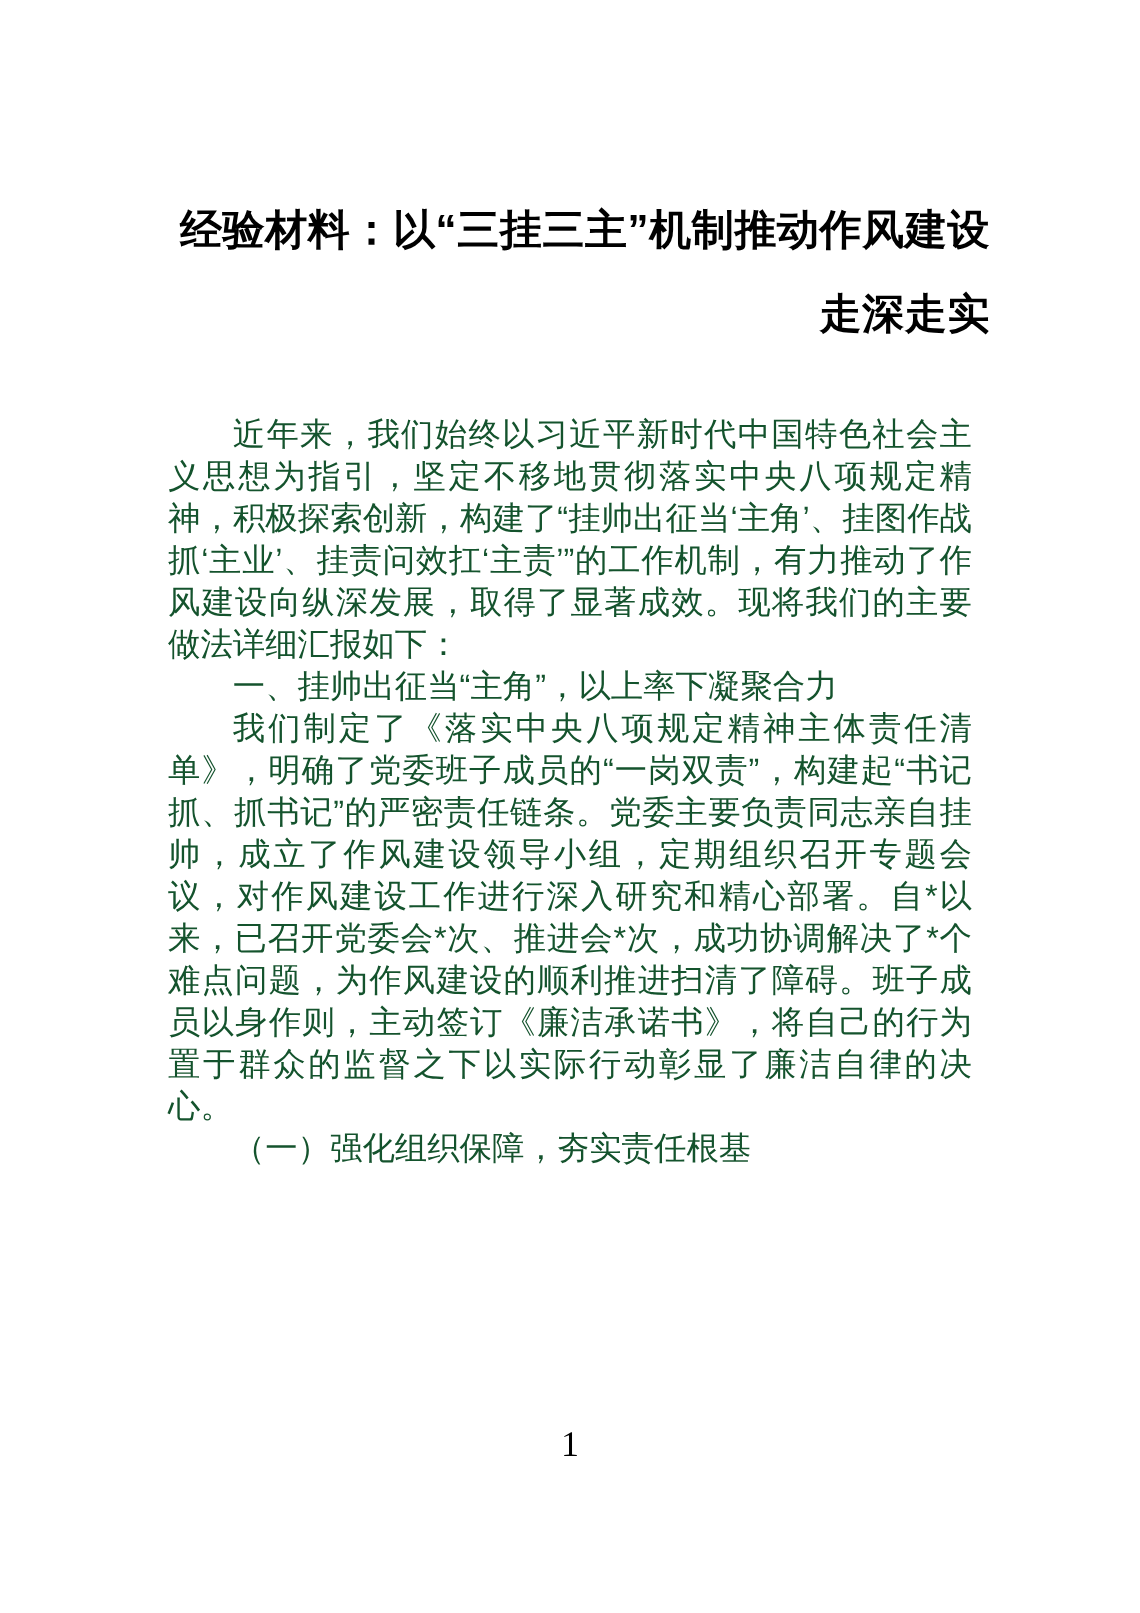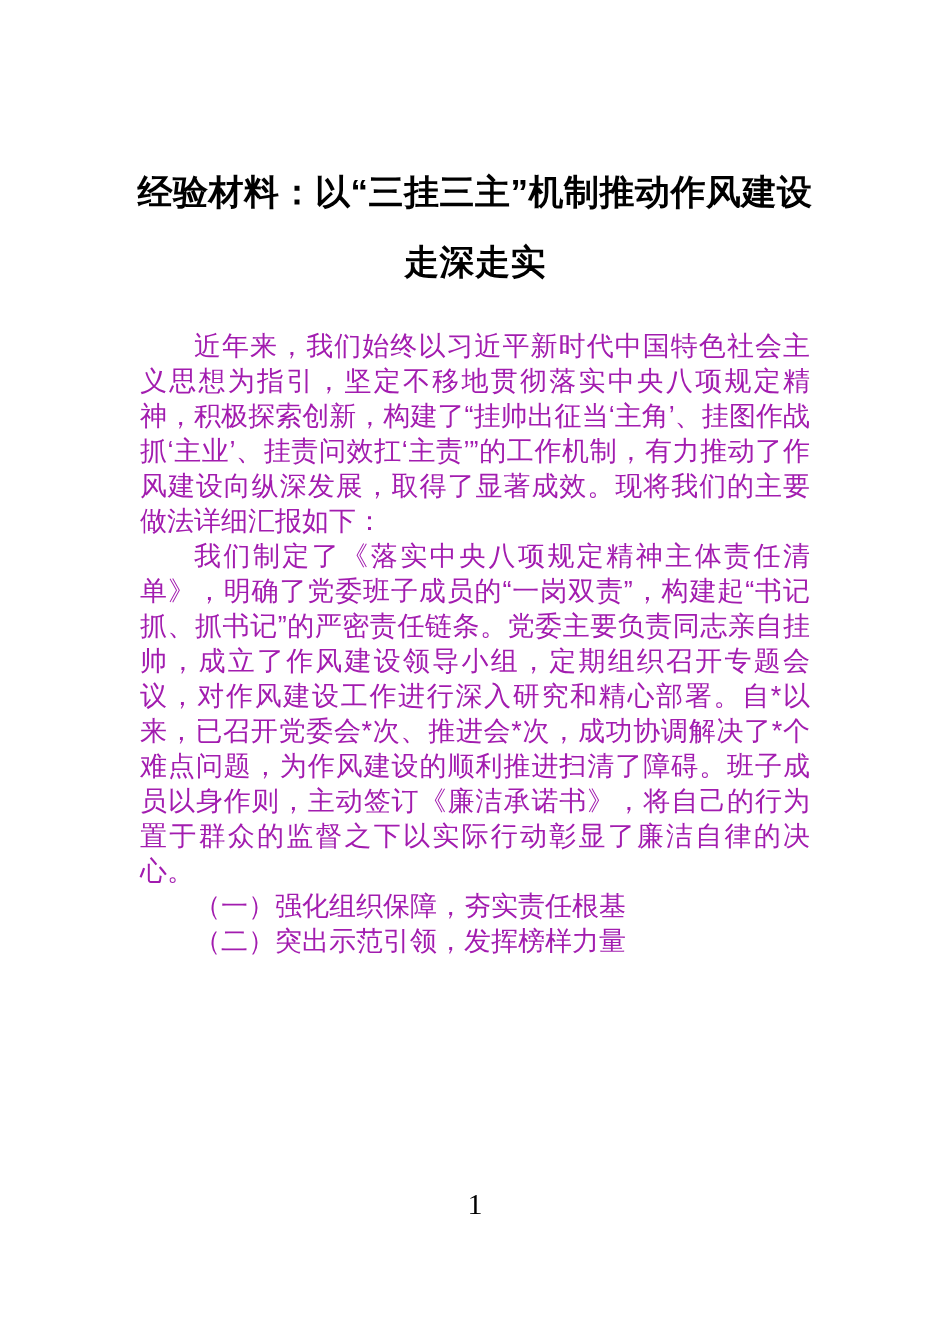--- a/index.html
+++ b/index.html
@@ -13,35 +13,35 @@
     height: 1344px;
     background: #ffffff;
     color: #000000;
     font-family: "Liberation Sans", sans-serif;
     overflow: hidden;
   }
   .doc-title {
     margin: 0 auto;
     padding-top: 157px;
     width: 700px;
-    text-align: center;
+    text-align: right;
     font-size: 35px;
     font-weight: 700;
     line-height: 70px;
     letter-spacing: 0.5px;
     color: #000000;
   }
   .doc-content {
     width: 670px;
-    margin: 32px auto 0 auto;
+    margin: 48px auto 0 auto;
     font-size: 27px;
     line-height: 35px;
     text-align: justify;
     text-justify: inter-ideograph;
-    color: #a21caf;
+    color: #14532d;
   }
   .doc-content p {
     margin: 0;
     padding: 0;
     text-indent: 2em;
     word-break: break-all;
   }
   .page-footer {
     position: absolute;
     top: 1186px;
@@ -56,22 +56,22 @@
 </style>
 </head>
 <body>
 
 <div class="page">
 
   <h1 class="doc-title">经验材料：以“三挂三主”机制推动作风建设走深走实</h1>
 
   <div class="doc-content">
     <p>近年来，我们始终以习近平新时代中国特色社会主义思想为指引，坚定不移地贯彻落实中央八项规定精神，积极探索创新，构建了“挂帅出征当‘主角’、挂图作战抓‘主业’、挂责问效扛‘主责’”的工作机制，有力推动了作风建设向纵深发展，取得了显著成效。现将我们的主要做法详细汇报如下：</p>
+    <p>一、挂帅出征当“主角”，以上率下凝聚合力</p>
     <p>我们制定了《落实中央八项规定精神主体责任清单》，明确了党委班子成员的“一岗双责”，构建起“书记抓、抓书记”的严密责任链条。党委主要负责同志亲自挂帅，成立了作风建设领导小组，定期组织召开专题会议，对作风建设工作进行深入研究和精心部署。自*以来，已召开党委会*次、推进会*次，成功协调解决了*个难点问题，为作风建设的顺利推进扫清了障碍。班子成员以身作则，主动签订《廉洁承诺书》，将自己的行为置于群众的监督之下以实际行动彰显了廉洁自律的决心。</p>
     <p>（一）强化组织保障，夯实责任根基</p>
-    <p>（二）突出示范引领，发挥榜样力量</p>
   </div>
 
   <div class="page-footer">
     <span>1</span>
   </div>
 
 </div>
 
 </body></html>

